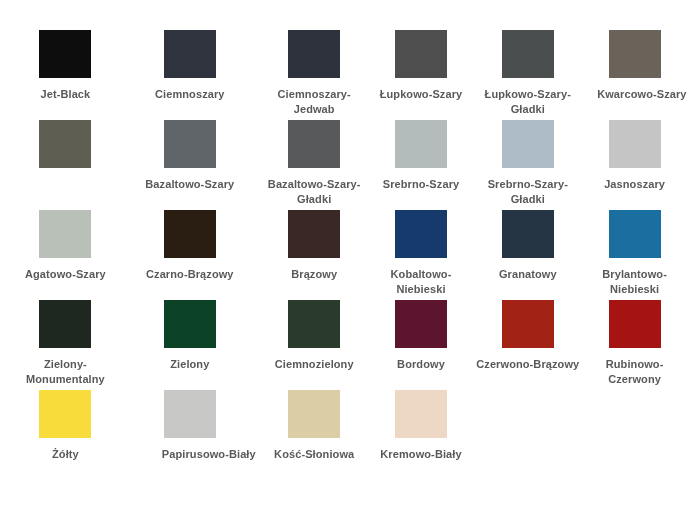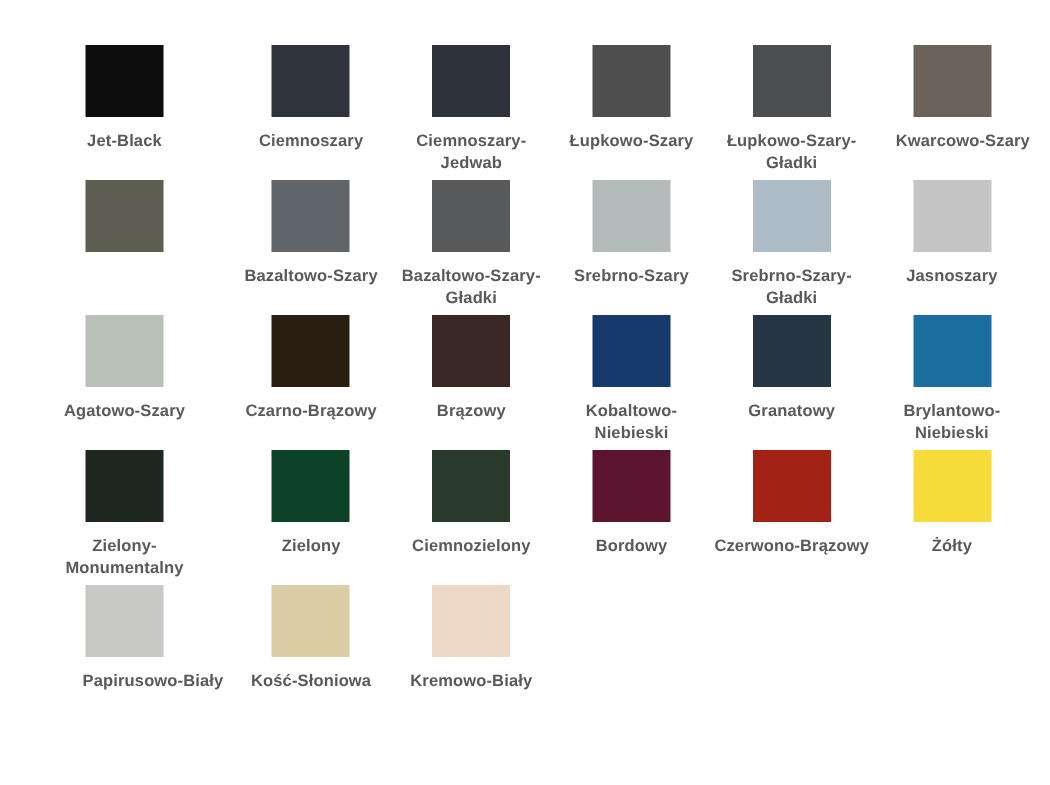--- a/index.html
+++ b/index.html
@@ -143,20 +143,24 @@
       </div>
       <div class="swatch-cell">
         <div class="swatch-chip" style="background-color: rgb(93, 20, 46);"></div>
         <div class="swatch-label" style="color: rgb(89, 89, 89); text-align: center;">Bordowy</div>
       </div>
       <div class="swatch-cell">
         <div class="swatch-chip" style="background-color: rgb(163, 34, 22);"></div>
         <div class="swatch-label" style="color: rgb(89, 89, 89);">Czerwono-Brązowy</div>
       </div>
       <div class="swatch-cell">
+        <div class="swatch-chip" style="background-color: rgb(166, 19, 19);"></div>
+        <div class="swatch-label" style="color: rgb(89, 89, 89);">Rubinowo-Czerwony</div>
+      </div>
+      <div class="swatch-cell">
         <div class="swatch-chip" style="background-color: rgb(247, 220, 60);"></div>
         <div class="swatch-label" style="color: rgb(89, 89, 89);">Żółty</div>
       </div>
       <div class="swatch-cell">
         <div class="swatch-chip" style="background-color: rgb(200, 201, 198);"></div>
         <div class="swatch-label" style="color: rgb(89, 89, 89); margin-left: 38px;">Papirusowo-Biały</div>
       </div>
       <div class="swatch-cell">
         <div class="swatch-chip" style="background-color: rgb(219, 205, 166);"></div>
         <div class="swatch-label" style="color: rgb(89, 89, 89);">Kość-Słoniowa</div>

